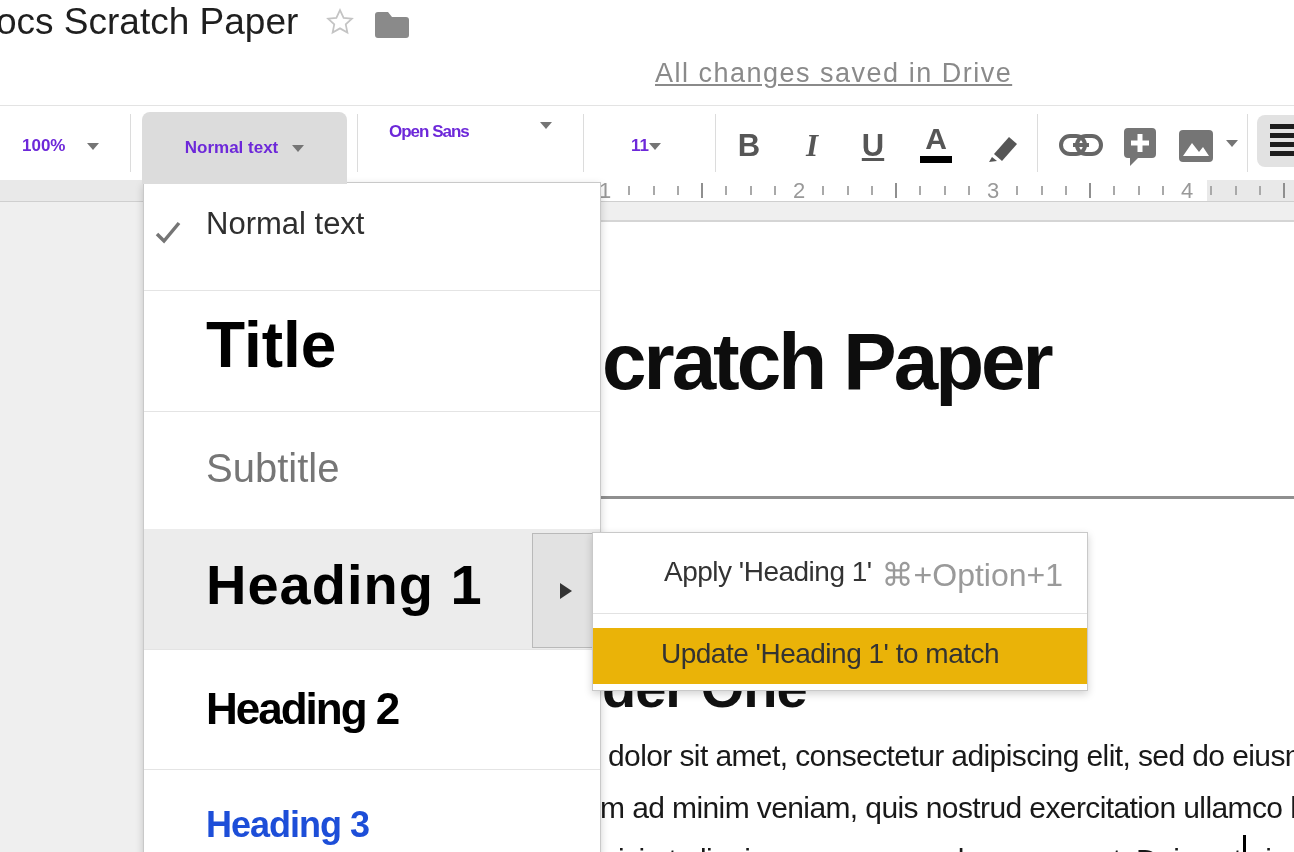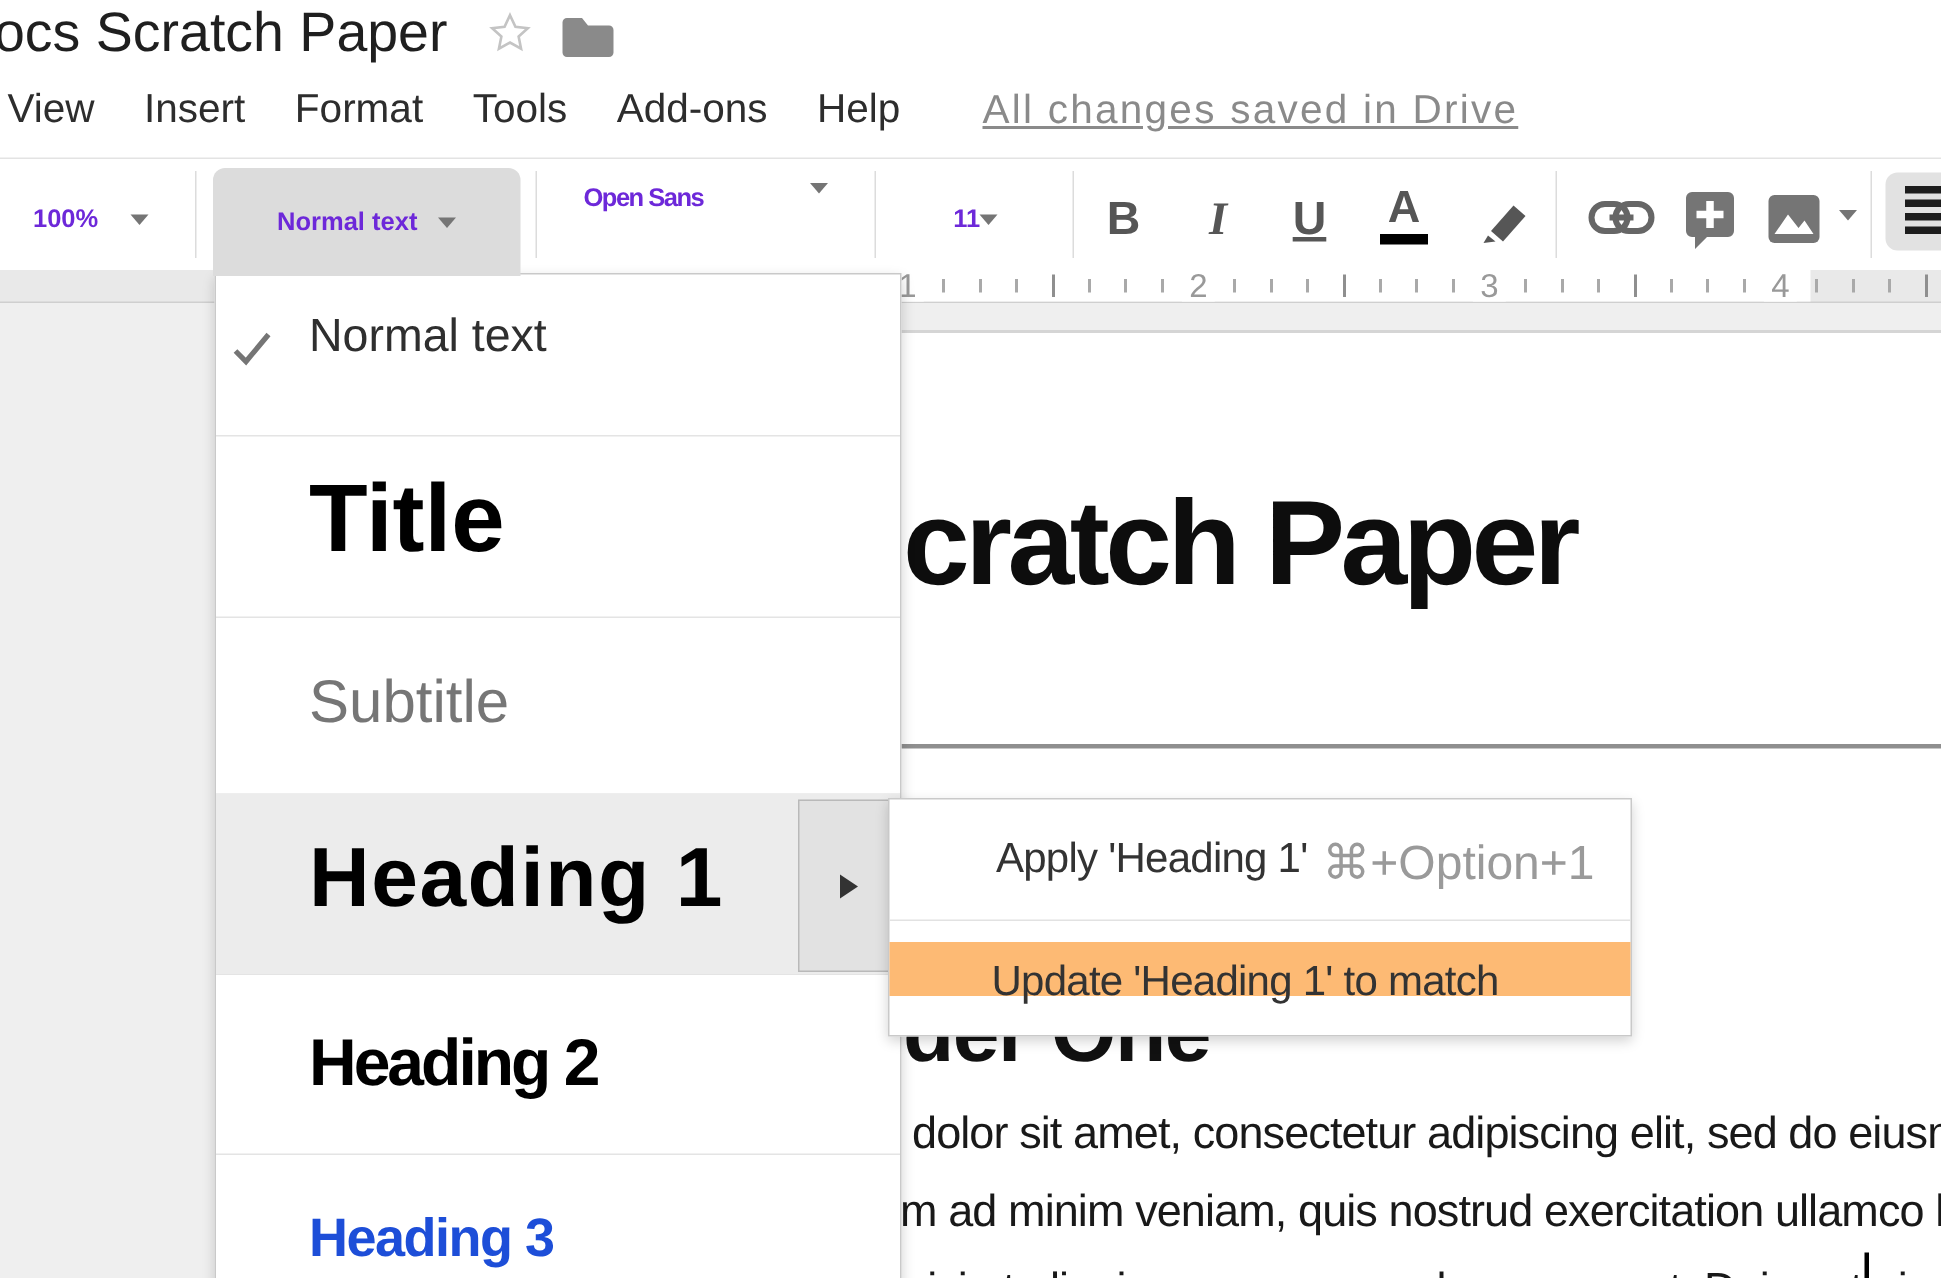--- a/index.html
+++ b/index.html
@@ -23,22 +23,22 @@
   .vsep{top:114px;width:1px;height:58px;background:#dcdcdc;}
   .tb-label{font-size:17px;font-weight:bold;color:#6d28d9;white-space:nowrap;}
   .caret{width:0;height:0;border-left:6px solid transparent;border-right:6px solid transparent;
          border-top:7px solid #757575;}
   .zoom-btn{left:10px;top:122px;height:48px;display:flex;align-items:center;gap:22px;padding-left:12px;}
   .style-btn{left:142px;top:112px;width:205px;height:72px;background:#dcdcdc;
              border-radius:8px 8px 0 0;display:flex;align-items:center;justify-content:center;
              gap:14px;z-index:25;}
   .font-btn{left:370px;top:122px;width:196px;height:48px;display:flex;
             justify-content:space-between;padding:0 14px 0 19px;box-sizing:border-box;}
-  .size-btn{left:589px;top:122px;width:106px;height:48px;display:flex;align-items:center;
-            justify-content:center;padding:0 9px 0 26px;box-sizing:border-box;}
+  .size-btn{left:564px;top:122px;width:106px;height:48px;display:flex;align-items:center;
+            justify-content:flex-end;padding:0 9px 0 26px;box-sizing:border-box;}
   .fmt{top:122px;width:48px;height:48px;display:flex;align-items:center;justify-content:center;
        font-size:31px;font-weight:bold;color:#565656;}
   .fmt.italic{font-family:"Liberation Serif",serif;font-style:italic;}
   .fmt.underl{text-decoration:underline;}
   .color-btn{left:912px;top:124px;width:48px;height:46px;display:flex;flex-direction:column;
              align-items:center;justify-content:flex-start;}
   .color-btn .a{font-size:30px;line-height:30px;font-weight:bold;color:#565656;}
   .color-btn .bar{width:32px;height:7px;background:#000;margin-top:2px;}
   .align-btn{left:1257px;top:115px;width:60px;height:52px;background:#e2e2e2;border-radius:8px;}
   .align-btn .bars{position:absolute;left:13px;top:9px;}
@@ -87,48 +87,40 @@
   .mi-h2{top:504px;font-size:44px;font-weight:bold;color:#000;letter-spacing:-2px;}
   .mi-h3{top:624px;font-size:36px;font-weight:bold;color:#1d4ed8;letter-spacing:-1px;}
   .check-icon{position:absolute;left:10px;top:36px;}
 
   
   .submenu{left:592px;top:532px;width:496px;height:159px;background:#fff;border:1px solid #c9c9c9;
            box-shadow:0 3px 8px rgba(0,0,0,.18);z-index:30;box-sizing:border-box;}
   .sm-apply{position:absolute;left:71px;top:23px;font-size:28px;color:#333;letter-spacing:-0.5px;white-space:nowrap;}
   .sm-shortcut{position:absolute;right:24px;top:23px;font-size:32px;color:#9a9a9a;white-space:nowrap;}
   .sm-div{position:absolute;left:0;top:80px;width:100%;height:1px;background:#e2e2e2;}
-  .sm-update-row{position:absolute;left:0;top:95px;width:100%;height:36px;background:#fdba74;}
+  .sm-update-row{position:absolute;left:0;top:95px;width:100%;height:56px;background:#eab308;}
   .sm-update{position:absolute;left:68px;top:10px;font-size:28px;color:#333;letter-spacing:-0.5px;white-space:nowrap;}
 </style>
 </head>
 <body>
 
 <div class="screen">
 
   <div class="abs doc-name">ocs Scratch Paper</div>
   <div class="abs star-icon">
     <svg width="30" height="30" viewBox="0 0 24 24">
       <path d="M12 2.5l2.9 6.2 6.6.7-4.9 4.5 1.3 6.5-5.9-3.3-5.9 3.3 1.3-6.5-4.9-4.5 6.6-.7z" fill="none" stroke="#c4c4c4" stroke-width="1.4"></path>
     </svg>
   </div>
   <div class="abs folder-icon">
     <svg width="40" height="32" viewBox="0 0 40 32">
       <path d="M3 6 a3 3 0 0 1 3-3 h10 l4 5 h14 a3 3 0 0 1 3 3 v15 a3 3 0 0 1-3 3 H6 a3 3 0 0 1-3-3 z" fill="#8a8a8a"></path>
     </svg>
   </div>
 
-  <div class="abs menubar">
-    <span>View</span>
-    <span>Insert</span>
-    <span>Format</span>
-    <span>Tools</span>
-    <span>Add-ons</span>
-    <span>Help</span>
-  </div>
   <div class="abs save-status">All changes saved in Drive</div>
 
   <div class="abs tb-topline"></div>
 
   <div class="abs zoom-btn">
     <span class="tb-label">100%</span>
     <span class="caret"></span>
   </div>
   <div class="abs vsep" style="left:130px;"></div>
 

